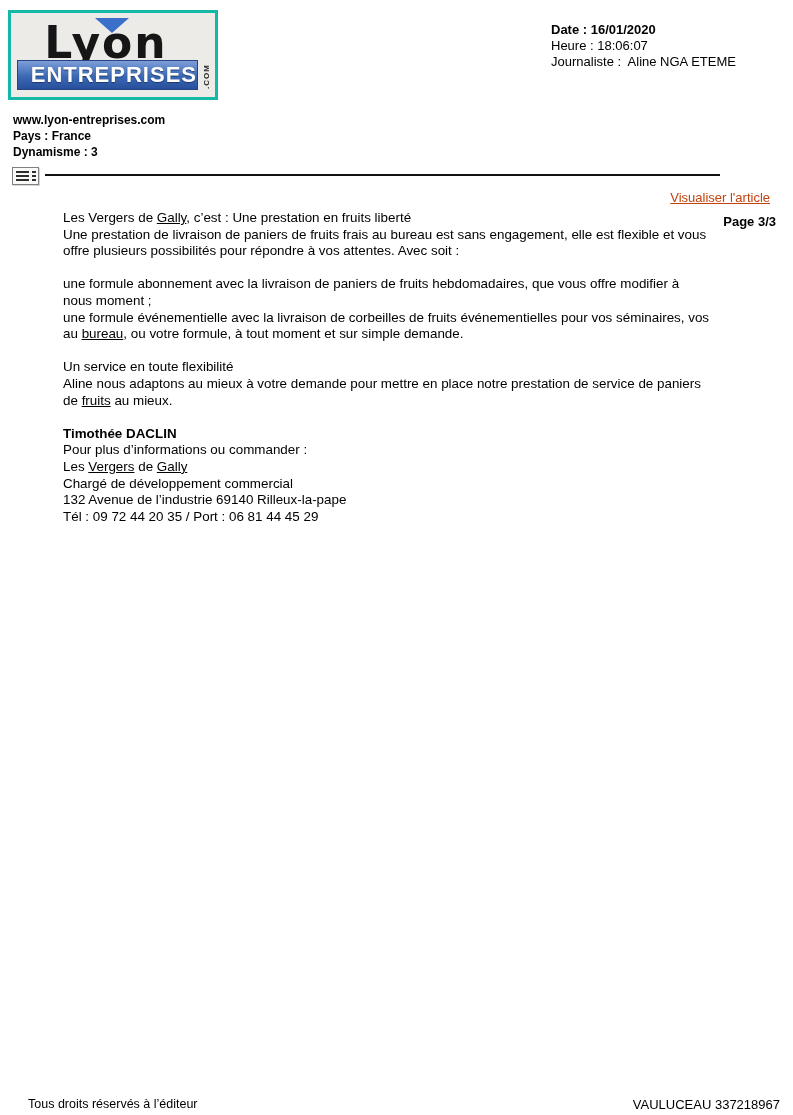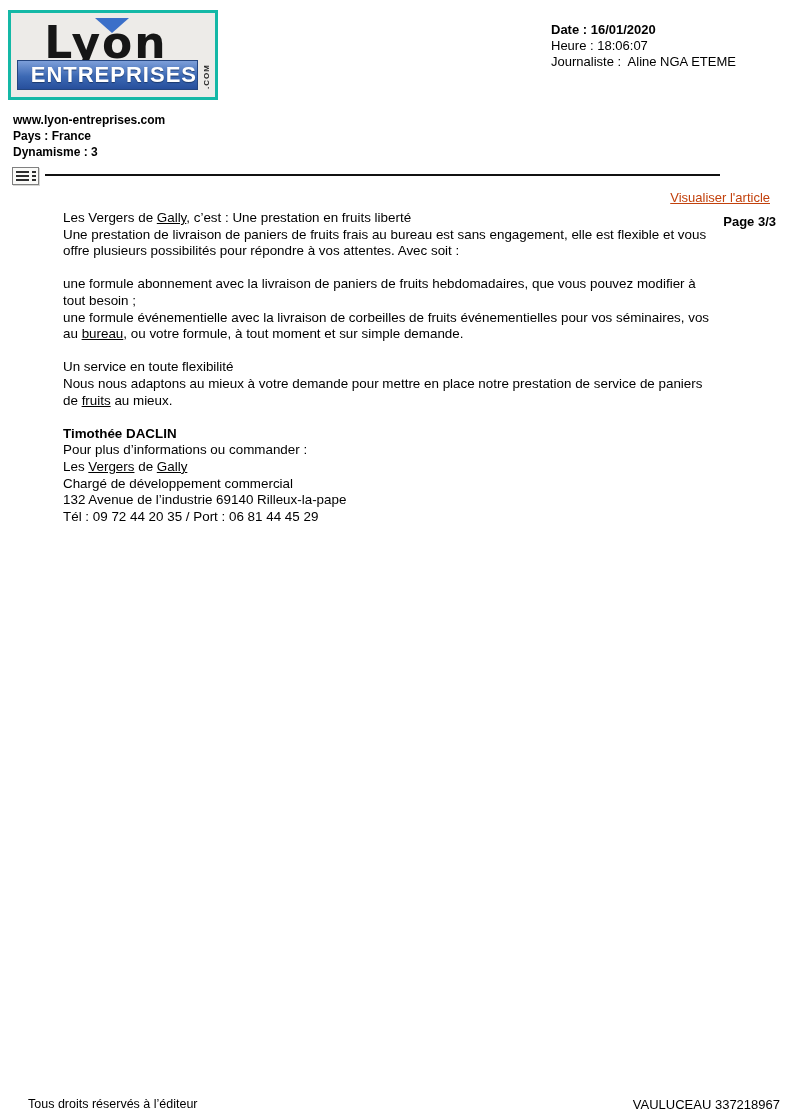--- a/index.html
+++ b/index.html
@@ -155,28 +155,28 @@
   <div class="page-indicator">Page 3/3</div>
   <a class="view-article-link">Visualiser l'article</a>
 
   <div class="article-body">
       <div class="para">
         <div class="tline"><span>Les Vergers de </span><span class="u">Gally</span><span>, c’est : Une prestation en fruits liberté</span></div>
         <div class="tline"><span>Une prestation de livraison de paniers de fruits frais au bureau est sans engagement, elle est flexible et vous</span></div>
         <div class="tline"><span>offre plusieurs possibilités pour répondre à vos attentes. Avec soit :</span></div>
       </div>
       <div class="para">
-        <div class="tline"><span>une formule abonnement avec la livraison de paniers de fruits hebdomadaires, que vous pouvez modifier à</span></div>
-        <div class="tline"><span>tout besoin ;</span></div>
+        <div class="tline"><span>une formule abonnement avec la livraison de paniers de fruits hebdomadaires, que vous offre modifier à</span></div>
+        <div class="tline"><span>nous moment ;</span></div>
         <div class="tline"><span>une formule événementielle avec la livraison de corbeilles de fruits événementielles pour vos séminaires, vos</span></div>
         <div class="tline"><span>au </span><span class="u">bureau</span><span>, ou votre formule, à tout moment et sur simple demande.</span></div>
       </div>
       <div class="para">
         <div class="tline"><span>Un service en toute flexibilité</span></div>
-        <div class="tline"><span>Nous nous adaptons au mieux à votre demande pour mettre en place notre prestation de service de paniers</span></div>
+        <div class="tline"><span>Aline nous adaptons au mieux à votre demande pour mettre en place notre prestation de service de paniers</span></div>
         <div class="tline"><span>de </span><span class="u">fruits</span><span> au mieux.</span></div>
       </div>
       <div class="para">
         <div class="tline"><span class="b">Timothée DACLIN</span></div>
         <div class="tline"><span>Pour plus d’informations ou commander :</span></div>
         <div class="tline"><span>Les </span><span class="u">Vergers</span><span> de </span><span class="u">Gally</span></div>
         <div class="tline"><span>Chargé de développement commercial</span></div>
         <div class="tline"><span>132 Avenue de l’industrie 69140 Rilleux-la-pape</span></div>
         <div class="tline"><span>Tél : 09 72 44 20 35 / Port : 06 81 44 45 29</span></div>
       </div>

